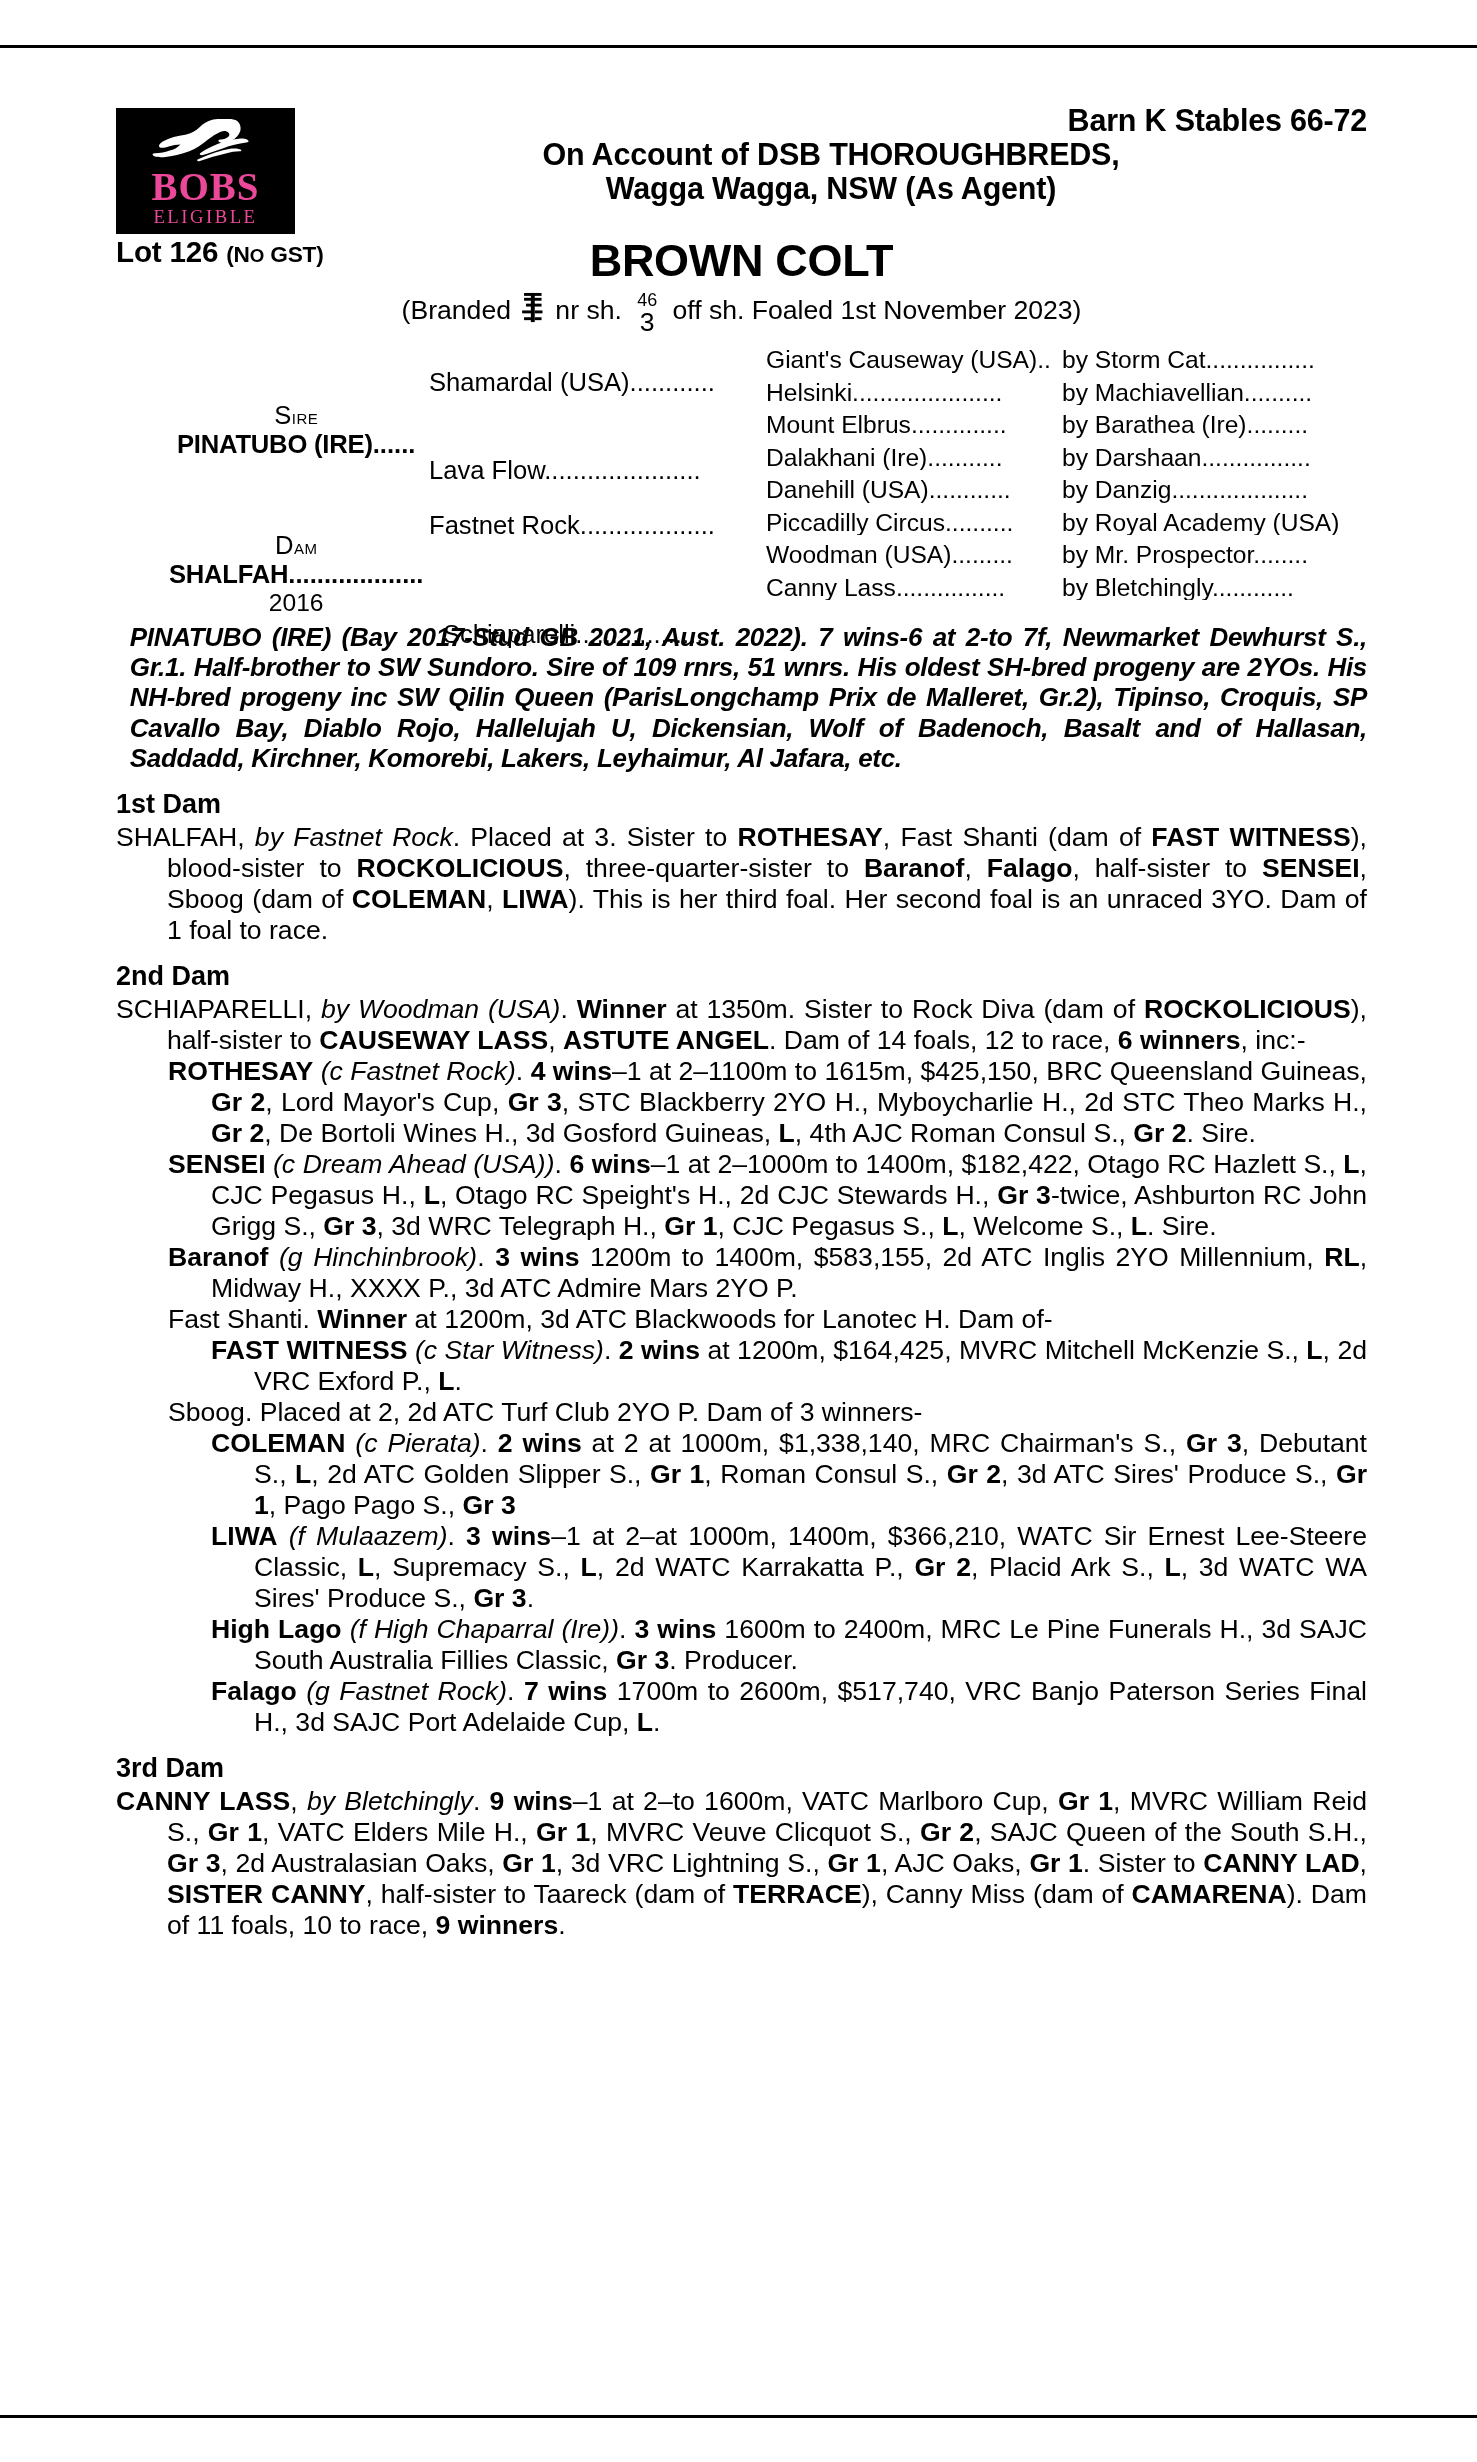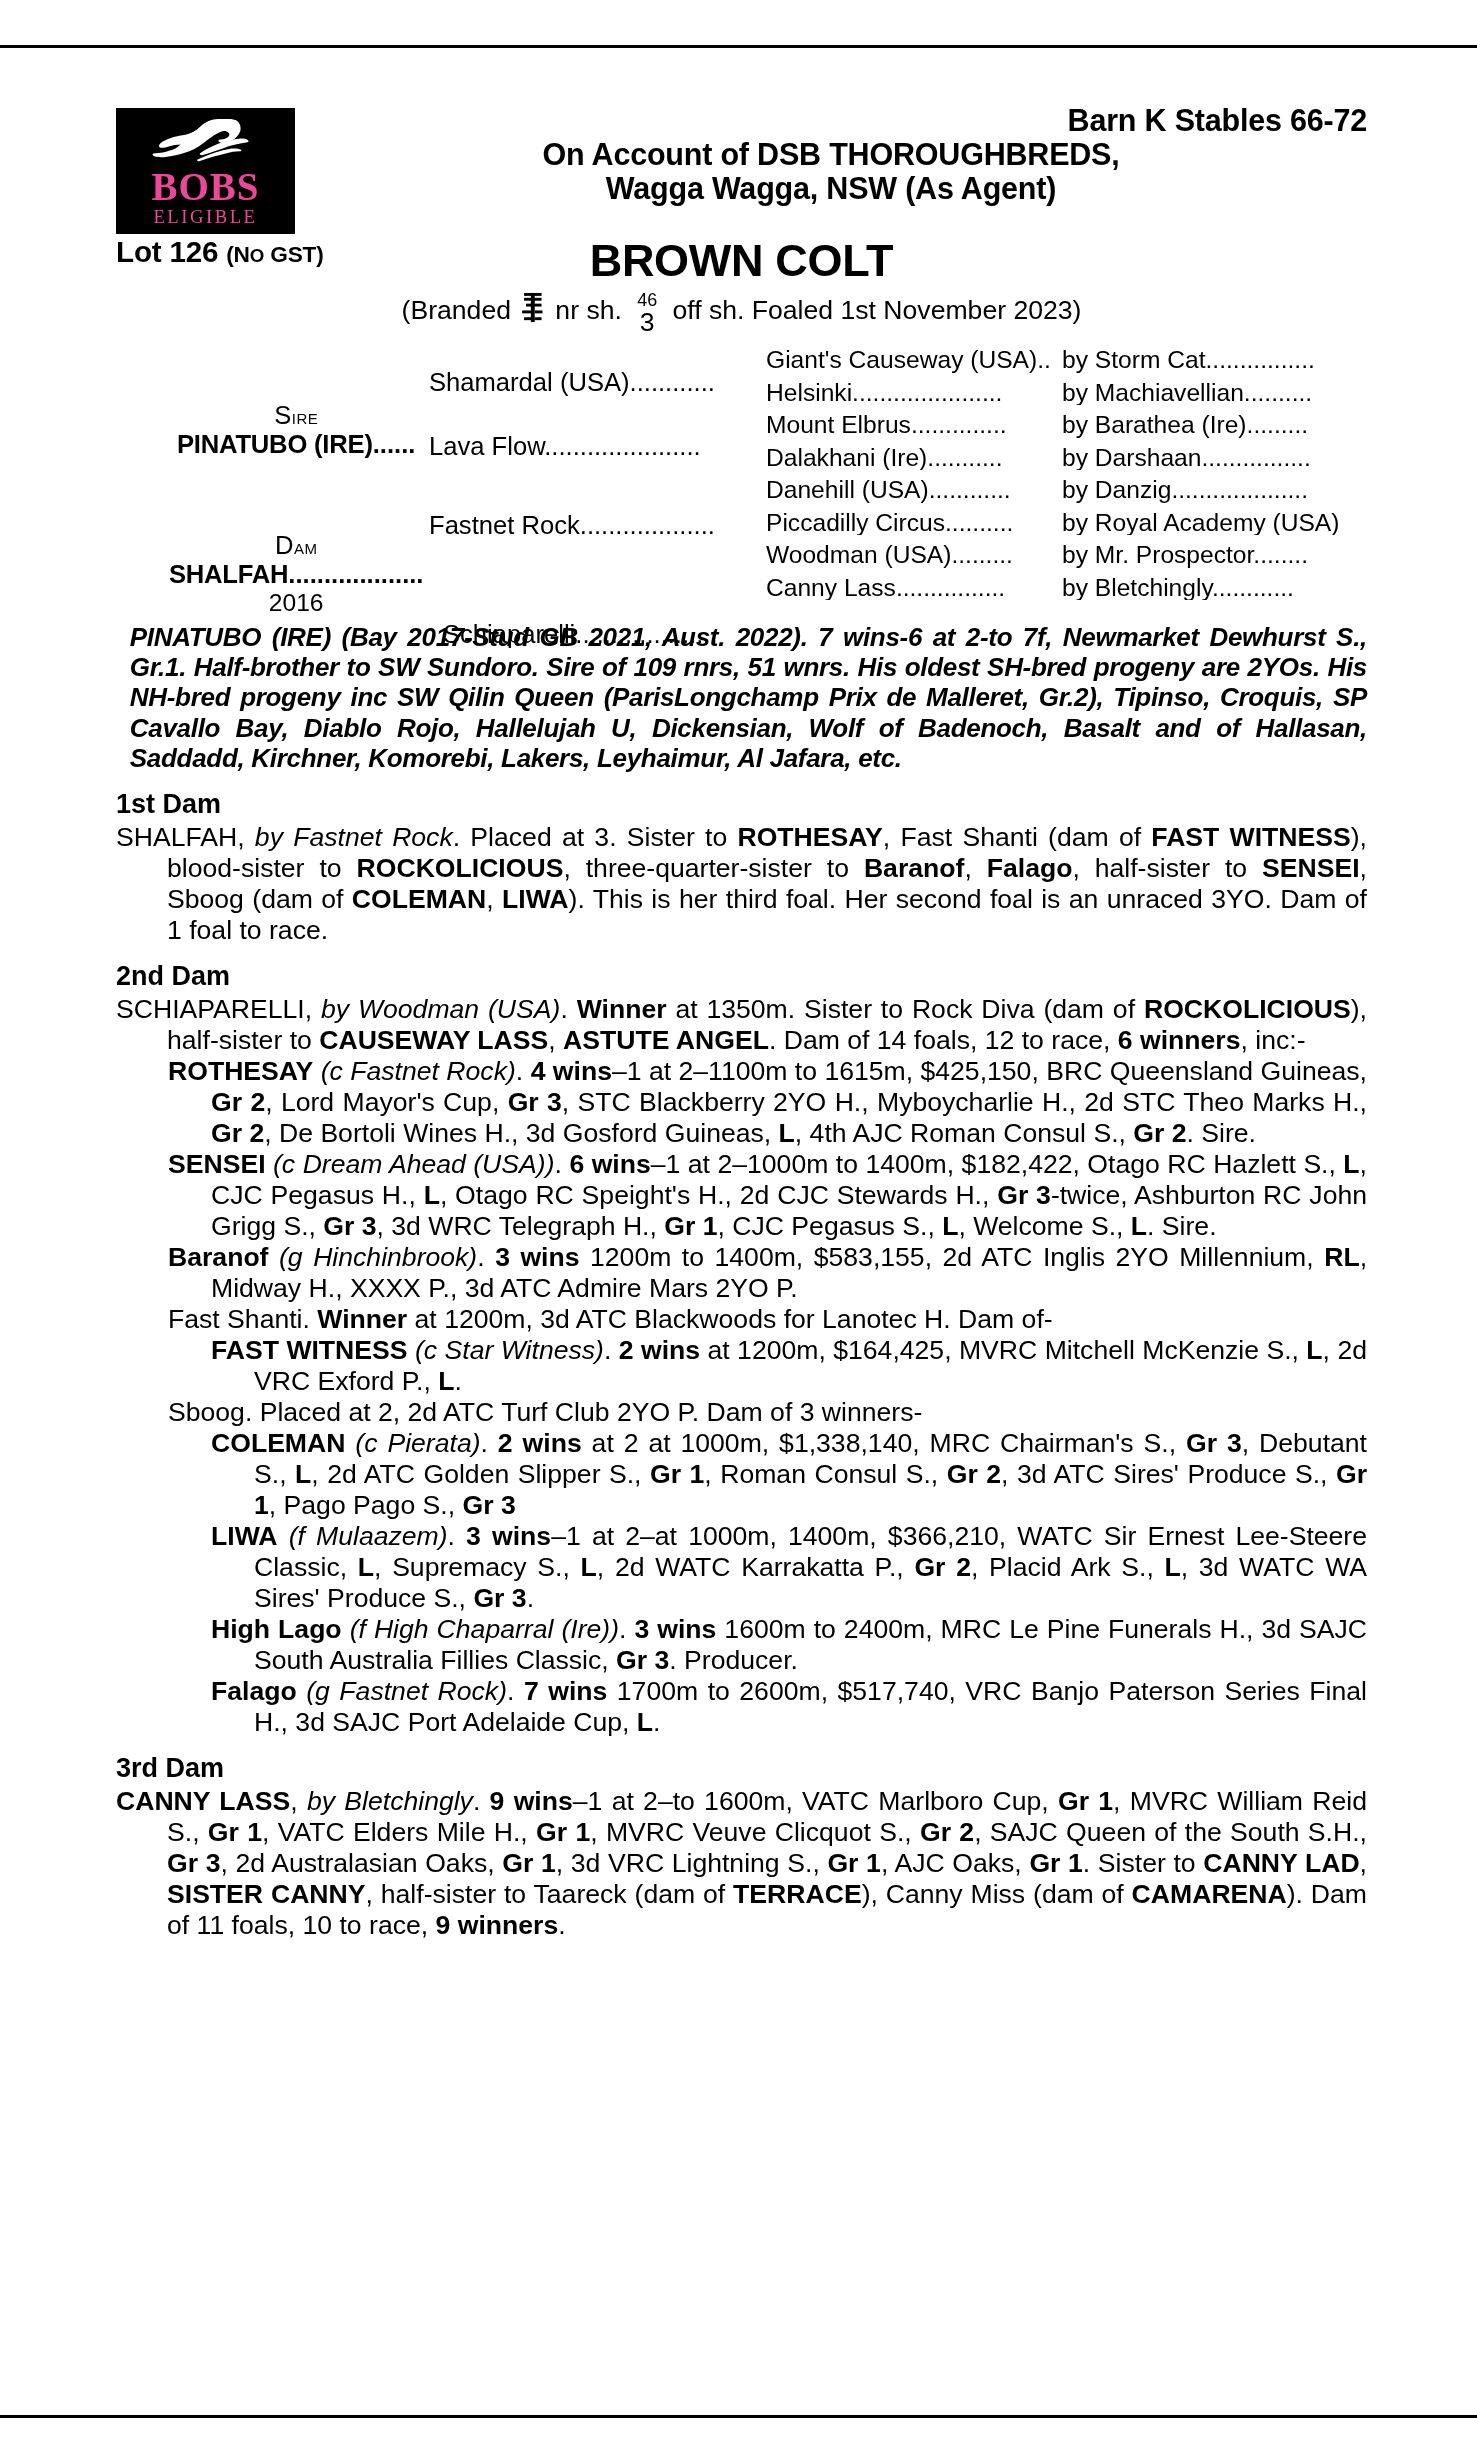--- a/index.html
+++ b/index.html
@@ -178,21 +178,21 @@
   .sc-label { font-size: 25.6px; }
   .sc-label .small { font-size: 15px; }
   .sire-name, .dam-name {
     font-weight: bold;
     font-size: 25.6px;
     letter-spacing: -0.2px;
   }
   .dam-year { text-align: center; font-size: 24.6px; }
   .ped-g2 { font-size: 25.6px; line-height: 1; }
   .ped-g2-a { position:absolute; top: 21.7px; left: 0; }
-  .ped-g2-b { position:absolute; top: 86px; left: 0; }
+  .ped-g2-b { position:absolute; top: 110px; left: 0; }
   .ped-g2-c { position:absolute; top: 165px; left: 0; }
   .ped-g2-d { position:absolute; top: 246px; left: 14px; margin-top: 28px; }
   .ped-sire-block { position:absolute; top: 53px; left: 0; width: 325px; text-align:center;}
   .ped-dam-block { position:absolute; top: 183px; left: 0; width: 325px; text-align:center;}
   .ped3-line {
     display: flex;
     font-size: 24.6px;
     line-height: 1;
     height: 32.5px;
     align-items: flex-start;

